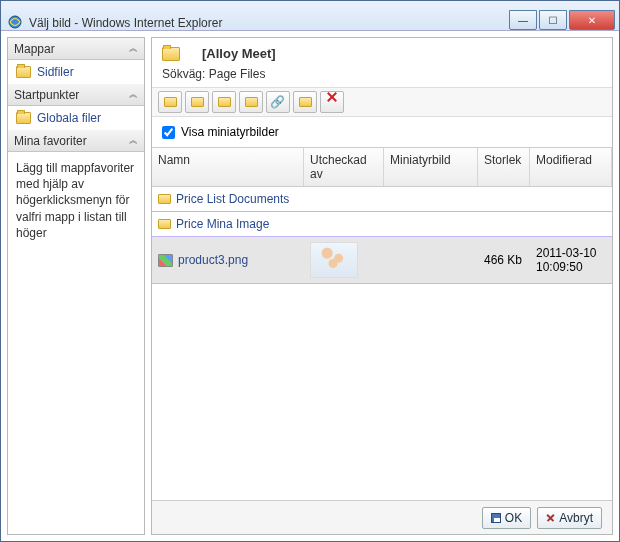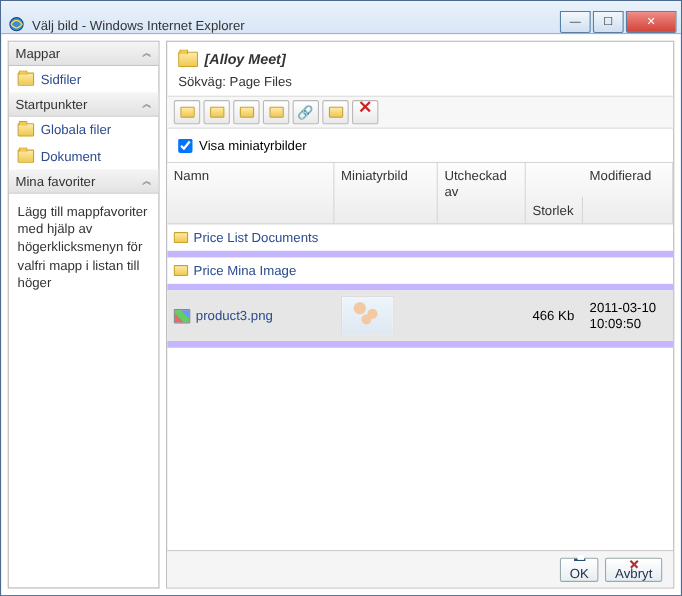--- a/index.html
+++ b/index.html
@@ -15,46 +15,46 @@
   .win-close { background: linear-gradient(#f08a84,#d1443a); color:#fff; width:46px; }
   .content { flex: 1; display: flex; padding: 6px; gap: 6px; }
   .sidebar { width: 138px; border: 1px solid #b8b8b8; background: #fff; display:flex; flex-direction:column; }
   .sb-header { background: linear-gradient(#f5f5f5,#e2e2e2); border-bottom:1px solid #c5c5c5; height:22px; display:flex; align-items:center; justify-content:space-between; padding:0 6px; font-weight:400; color:#333; }
   .sb-header .chev { font-size:9px; color:#666; }
   .sb-item { display:flex; align-items:center; padding:5px 8px; gap:6px; color:#2a4b8d; cursor:pointer; }
   .fav-help { padding:8px; color:#333; line-height:1.35; }
   .folder-icon { width:15px; height:12px; background: linear-gradient(#ffe9a8,#f0c94e); border:1px solid #c9a227; border-radius:1px; position:relative; }
   .folder-icon::before{content:"";position:absolute;top:-3px;left:0;width:6px;height:3px;background:#f0c94e;border:1px solid #c9a227;border-bottom:none;border-radius:1px 1px 0 0;}
   .main { flex:1; border:1px solid #b8b8b8; background:#fff; display:flex; flex-direction:column; }
-  .main-header { display:flex; align-items:center; gap:6px; padding:8px 10px 4px 10px;font-style:italic; }
+  .main-header { display:flex; align-items:center; gap:22px; padding:8px 10px 4px 10px; }
   .main-title { font-weight:bold; font-size:13px; color:#333; }
   .path-row { padding:2px 10px 6px 10px; color:#333; }
   .toolbar { display:flex; gap:3px; padding:3px 6px; border-top:1px solid #ddd; border-bottom:1px solid #ddd; background:#f7f7f7; }
   .tb-btn { width:24px; height:22px; border:1px solid #b8b8b8; background:linear-gradient(#fff,#e9e9e9); border-radius:2px; display:flex; align-items:center; justify-content:center; cursor:pointer; }
   .thumb-row { display:flex; align-items:center; gap:6px; padding:8px 10px; }
   .thumb-row input[type=checkbox]{ width:13px; height:13px; }
   .grid { flex:1; overflow:auto; }
   .grid-header { display:flex; background:linear-gradient(#fdfdfd,#ececec); border-top:1px solid #ccc; border-bottom:1px solid #ccc; }
   .gh-cell { padding:5px 6px; border-right:1px solid #d6d6d6; color:#333; }
-  .gh-name{width:152px;} .gh-thumb{width:94px;} .gh-chk{width:80px;} .gh-size{width:52px;margin-top:31px;} .gh-mod{flex:1;}
-  .row { display:flex; align-items:center; border-bottom:6px solid #c4b5fd;justify-content:flex-end; }
+  .gh-name{width:152px;} .gh-thumb{width:94px;} .gh-chk{width:80px;} .gh-size{width:52px;} .gh-mod{flex:1;}
+  .row { display:flex; align-items:center; border-bottom:1px solid #c4b5fd;justify-content:flex-end; }
   .row.sel { background:#e6e6e6; }
   .rc { padding:5px 6px; }
   .rc-name{width:152px; display:flex; align-items:center; gap:5px; color:#2a4b8d;}
   .rc-thumb{width:94px;} .rc-chk{width:80px;} .rc-size{width:52px;} .rc-mod{flex:1;}
   .img-thumb{width:48px; height:36px; background:#fff; border:1px solid #ddd; position:relative; overflow:hidden;}
   .img-thumb::before{content:"";position:absolute;inset:0;background:
     radial-gradient(circle at 35% 30%, #f2c9a0 0 5px, transparent 6px),
     radial-gradient(circle at 60% 45%, #f2c9a0 0 4px, transparent 5px),
     radial-gradient(circle at 48% 60%, #f2c9a0 0 4px, transparent 5px),
     linear-gradient(#eef5fb,#dee8f2);
   }
   .img-icon{width:15px;height:13px;background:linear-gradient(45deg,#e66 0 33%,#6c6 33% 66%,#69f 66% 100%); border:1px solid #888; border-radius:1px;}
   .footer { height:34px; border-top:1px solid #ccc; display:flex; align-items:center; justify-content:flex-end; gap:6px; padding:0 10px; background:#f5f5f5;}
-  .fbtn { height:22px; padding:0 8px; border:1px solid #9aa; background:linear-gradient(#fff,#e7edf3); border-radius:2px; display:flex; align-items:center; gap:4px; cursor:pointer; color:#234;flex-direction:column; }
+  .fbtn { height:22px; padding:0 8px; border:1px solid #9aa; background:linear-gradient(#fff,#e7edf3); border-radius:2px; display:flex; align-items:center; gap:4px; cursor:pointer; color:#234; }
   .xmark{width:9px;height:9px;position:relative;}
   .xmark::before,.xmark::after{content:"";position:absolute;left:0;top:4px;width:9px;height:1.5px;background:#a33;}
   .xmark::before{transform:rotate(45deg);} .xmark::after{transform:rotate(-45deg);}
   .disk{width:10px;height:10px;background:#4a74b8;border:1px solid #2a4a78;position:relative;}
   .disk::after{content:"";position:absolute;bottom:0;left:2px;width:6px;height:4px;background:#fff;}
   .tb-red-x::before,.tb-red-x::after{content:"";position:absolute;width:12px;height:2px;background:#c22;}
   .tb-red-x{position:relative;width:12px;height:12px;}
   .tb-red-x::before{transform:rotate(45deg);} .tb-red-x::after{transform:rotate(-45deg);}
   .folder-mini { width:13px; height:10px; background: linear-gradient(#ffe9a8,#f0c94e); border:1px solid #c9a227; border-radius:1px;}
 </style>
@@ -91,24 +91,20 @@
       </div>
 
       <div class="sb-header">
         <span>Startpunkter</span>
         <span class="chev">︽</span>
       </div>
       <div class="sb-item">
         <span class="folder-icon"></span>
         <span>Globala filer</span>
       </div>
-      <div class="sb-item">
-        <span class="folder-icon"></span>
-        <span>Dokument</span>
-      </div>
 
       <div class="sb-header">
         <span>Mina favoriter</span>
         <span class="chev">︽</span>
       </div>
       <div class="fav-help">Lägg till mappfavoriter med hjälp av högerklicksmenyn för valfri mapp i listan till höger</div>
     </div>
 
     <div class="main">
       <div class="main-header">
@@ -145,22 +141,22 @@
       </div>
 
       <div class="thumb-row">
         <input type="checkbox" checked="" style="">
         <span>Visa miniatyrbilder</span>
       </div>
 
       <div class="grid">
         <div class="grid-header">
           <div class="gh-cell gh-name">Namn</div>
+          <div class="gh-cell gh-chk">Utcheckad av</div>
           <div class="gh-cell gh-thumb">Miniatyrbild</div>
-          <div class="gh-cell gh-chk">Utcheckad av</div>
           <div class="gh-cell gh-size">Storlek</div>
           <div class="gh-cell gh-mod">Modifierad</div>
         </div>
 
         <div class="row">
           <div class="rc rc-name">
               <span class="folder-mini"></span>
               <span>Price List Documents</span>
             </div>
           <div class="rc rc-thumb"></div>

